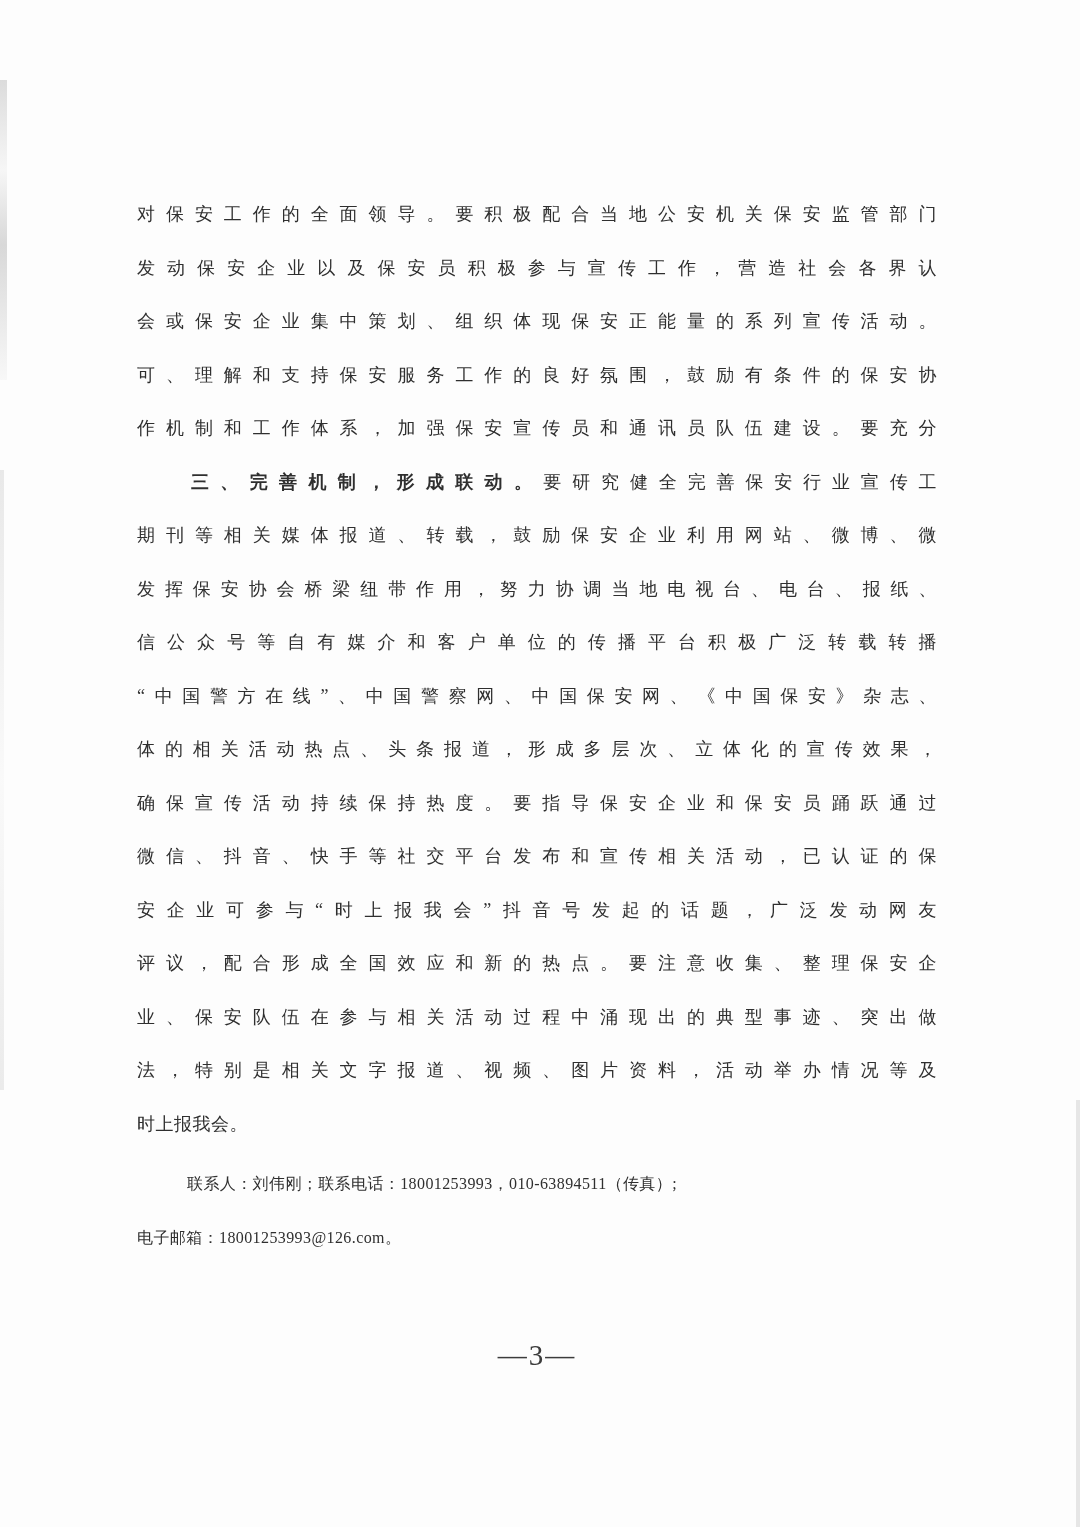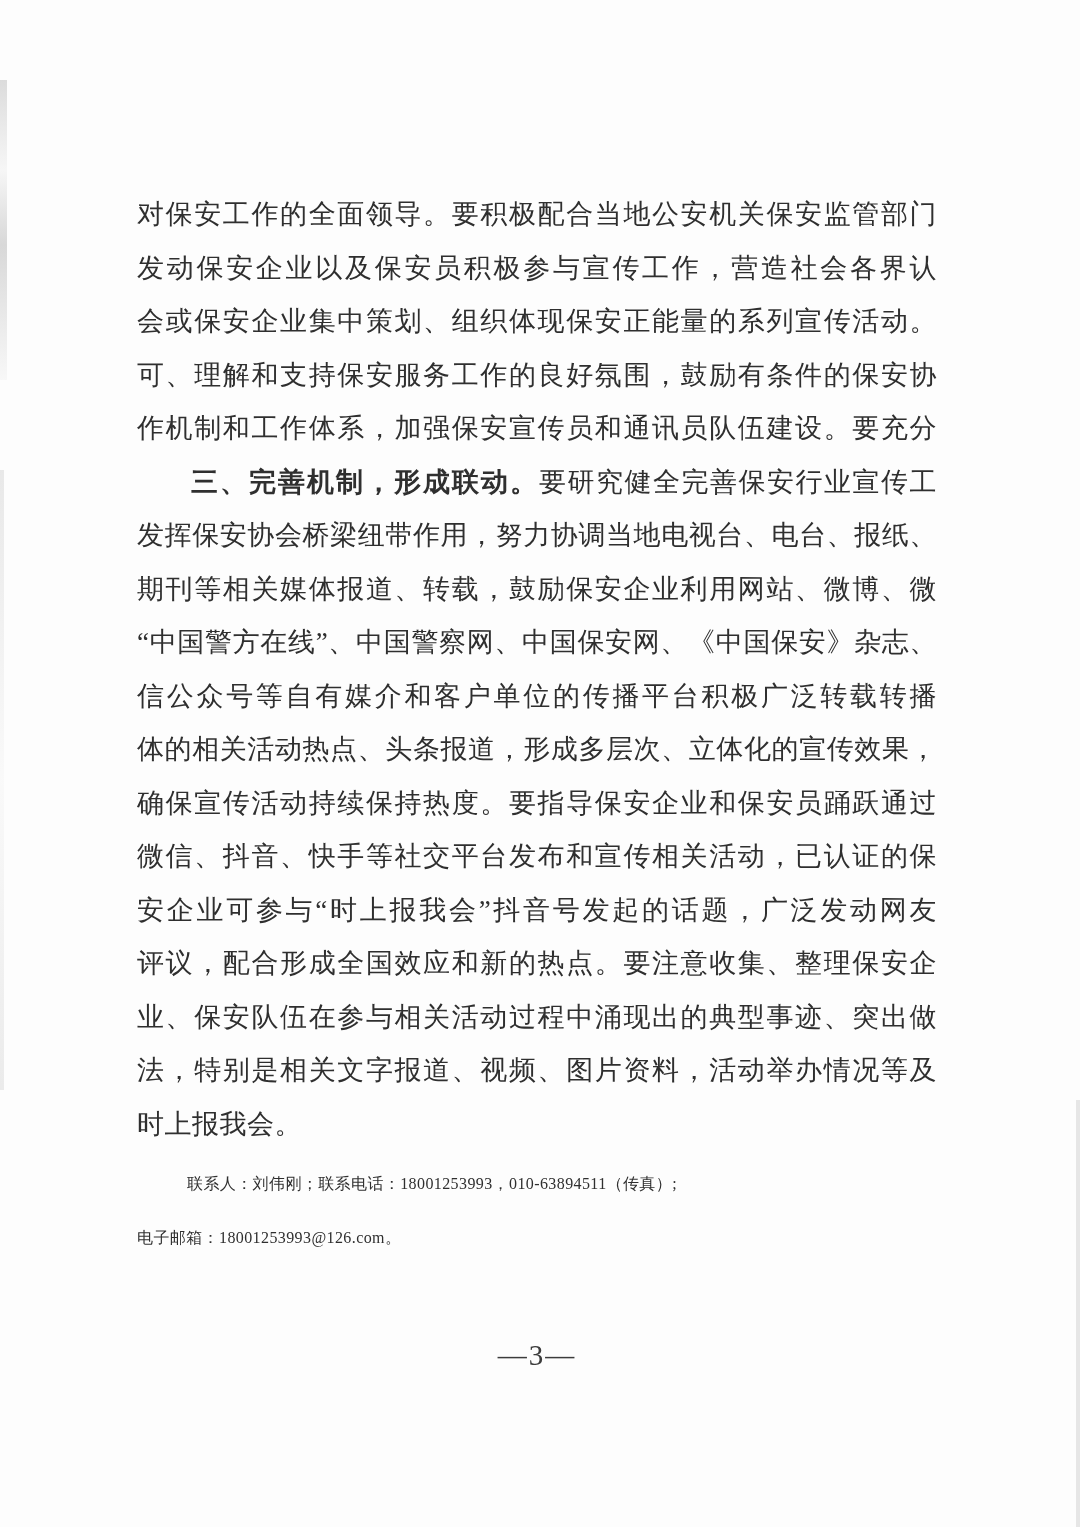--- a/index.html
+++ b/index.html
@@ -40,21 +40,21 @@
     background: rgba(150,150,150,0.22);
   }
   .text-block {
     position: absolute;
     left: 137px;
     top: 188px;
     width: 800px;
   }
   .line {
     margin: 0;
-    font-size: 27px;
+    font-size: 18px;
     line-height: 53.5px;
     height: 53.5px;
     text-align: justify;
     text-align-last: justify;
     letter-spacing: 0.5px;
   }
   .line.short {
     text-align: right;
     text-align-last: left;
   }
@@ -101,24 +101,24 @@
   <div class="text-block">
 
     <p class="line">对保安工作的全面领导。要积极配合当地公安机关保安监管部门</p>
     <p class="line">发动保安企业以及保安员积极参与宣传工作，营造社会各界认</p>
     <p class="line">会或保安企业集中策划、组织体现保安正能量的系列宣传活动。</p>
     <p class="line">可、理解和支持保安服务工作的良好氛围，鼓励有条件的保安协</p>
 
     <p class="line">作机制和工作体系，加强保安宣传员和通讯员队伍建设。要充分</p>
 
     <p class="line indent2"><span class="heading-bold">三、完善机制，形成联动。</span><span>要研究健全完善保安行业宣传工</span></p>
+    <p class="line">期刊等相关媒体报道、转载，鼓励保安企业利用网站、微博、微</p>
     <p class="line">发挥保安协会桥梁纽带作用，努力协调当地电视台、电台、报纸、</p>
-    <p class="line">期刊等相关媒体报道、转载，鼓励保安企业利用网站、微博、微</p>
+    <p class="line">信公众号等自有媒介和客户单位的传播平台积极广泛转载转播</p>
     <p class="line">“中国警方在线”、中国警察网、中国保安网、《中国保安》杂志、</p>
-    <p class="line">信公众号等自有媒介和客户单位的传播平台积极广泛转载转播</p>
     <p class="line">体的相关活动热点、头条报道，形成多层次、立体化的宣传效果，</p>
     <p class="line">确保宣传活动持续保持热度。要指导保安企业和保安员踊跃通过</p>
     <p class="line">微信、抖音、快手等社交平台发布和宣传相关活动，已认证的保</p>
     <p class="line">安企业可参与“时上报我会”抖音号发起的话题，广泛发动网友</p>
     <p class="line">评议，配合形成全国效应和新的热点。要注意收集、整理保安企</p>
     <p class="line">业、保安队伍在参与相关活动过程中涌现出的典型事迹、突出做</p>
     <p class="line">法，特别是相关文字报道、视频、图片资料，活动举办情况等及</p>
     <p class="line short">时上报我会。</p>
 
     <div class="contact-block">

